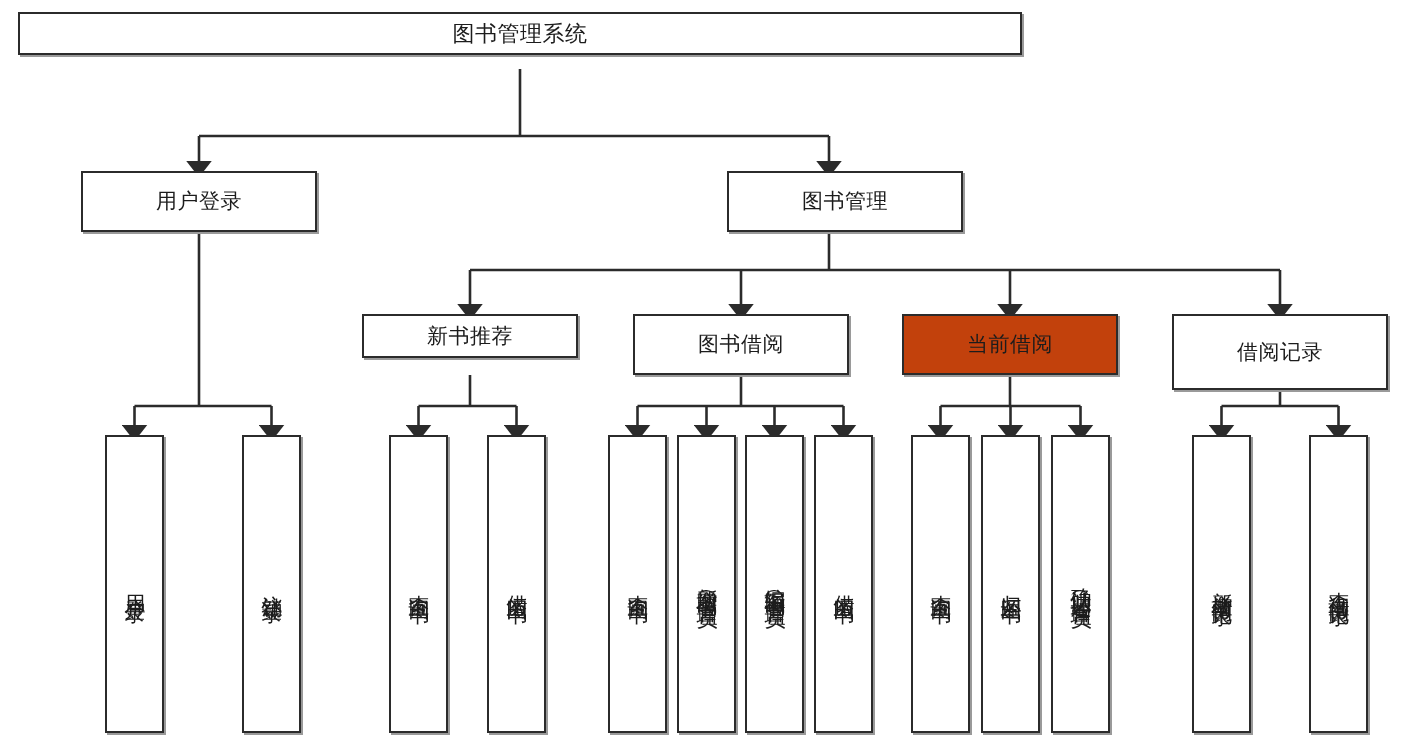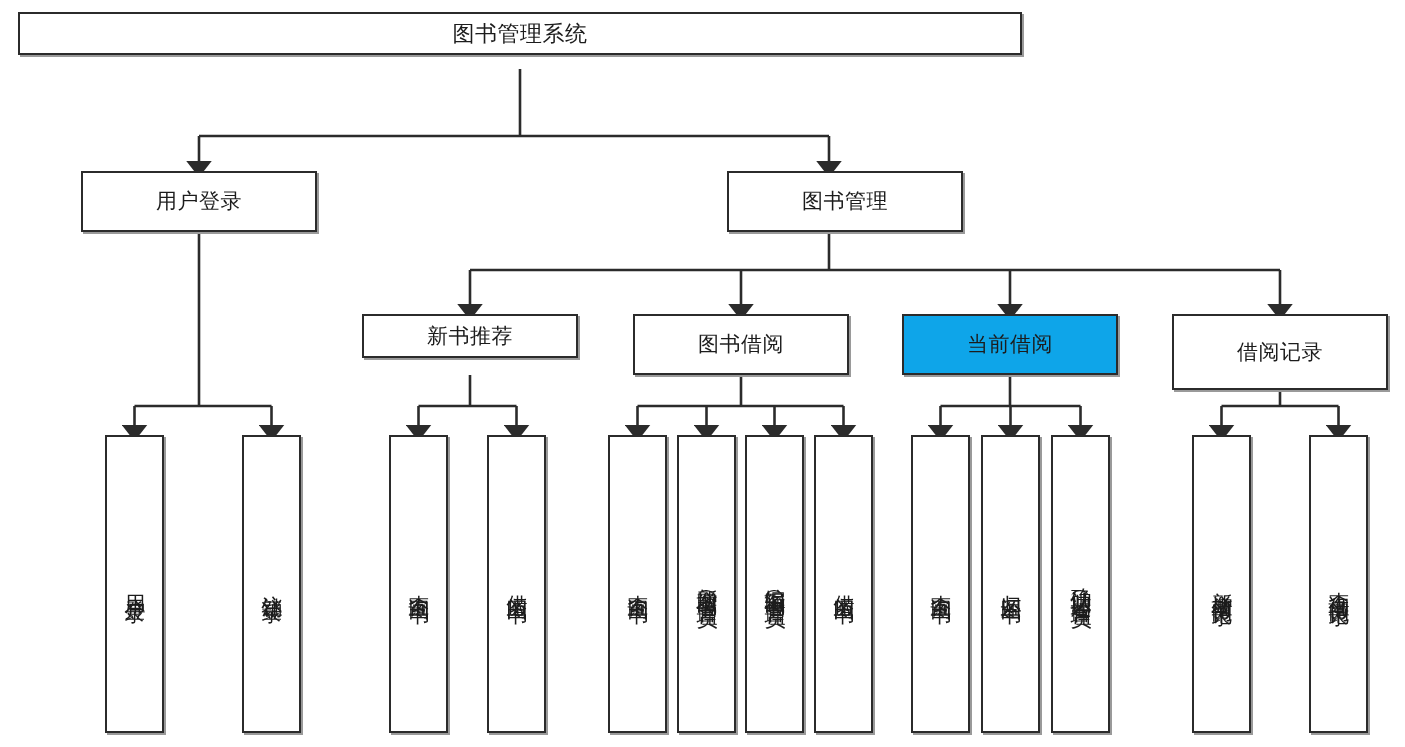--- a/index.html
+++ b/index.html
@@ -120,21 +120,21 @@
       </div>
       <div class="node shadow horiz" style="left: 727px; top: 171px; width: 236px; height: 61px; border-color: rgb(43, 43, 43); background: rgb(255, 255, 255);">
         <span class="node-label" style="color: rgb(28, 28, 28);">图书管理</span>
       </div>
       <div class="node shadow horiz" style="left: 362px; top: 314px; width: 216px; height: 44px; border-color: rgb(43, 43, 43); background: rgb(255, 255, 255);">
         <span class="node-label" style="color: rgb(28, 28, 28);">新书推荐</span>
       </div>
       <div class="node shadow horiz" style="left: 633px; top: 314px; width: 216px; height: 61px; border-color: rgb(43, 43, 43); background: rgb(255, 255, 255);">
         <span class="node-label" style="color: rgb(28, 28, 28);">图书借阅</span>
       </div>
-      <div class="node shadow horiz" style="left: 902px; top: 314px; width: 216px; height: 61px; border-color: rgb(43, 43, 43); background: #0ea5e9;">
+      <div class="node shadow horiz" style="left: 902px; top: 314px; width: 216px; height: 61px; border-color: rgb(43, 43, 43); background: #c2410c;">
         <span class="node-label" style="color: rgb(28, 28, 28);">当前借阅</span>
       </div>
       <div class="node shadow horiz" style="left: 1172px; top: 314px; width: 216px; height: 76px; border-color: rgb(43, 43, 43); background: rgb(255, 255, 255);">
         <span class="node-label" style="color: rgb(28, 28, 28);">借阅记录</span>
       </div>
       <div class="node shadow vert" style="left: 105px; top: 435px; width: 59px; height: 298px; border-color: rgb(43, 43, 43); background: rgb(255, 255, 255);">
         <span class="node-label" style="color: rgb(28, 28, 28);">用户登录</span>
       </div>
       <div class="node shadow vert" style="left: 242px; top: 435px; width: 59px; height: 298px; border-color: rgb(43, 43, 43); background: rgb(255, 255, 255);">
         <span class="node-label" style="color: rgb(28, 28, 28);">注销登录</span>

